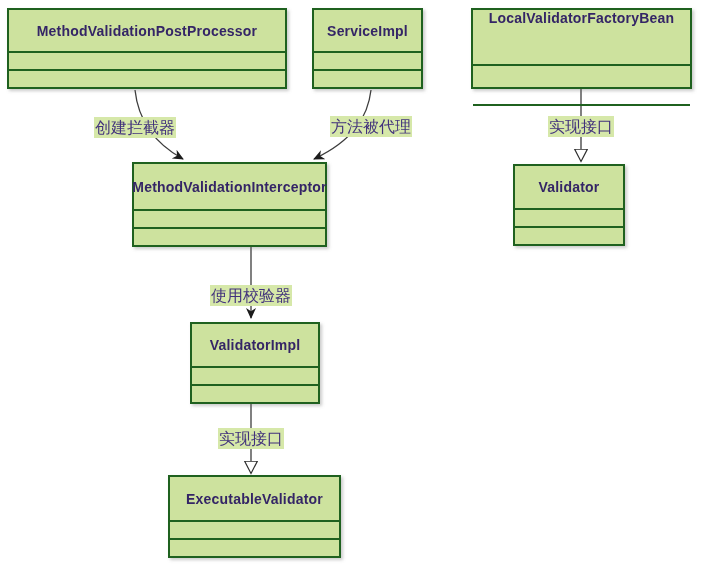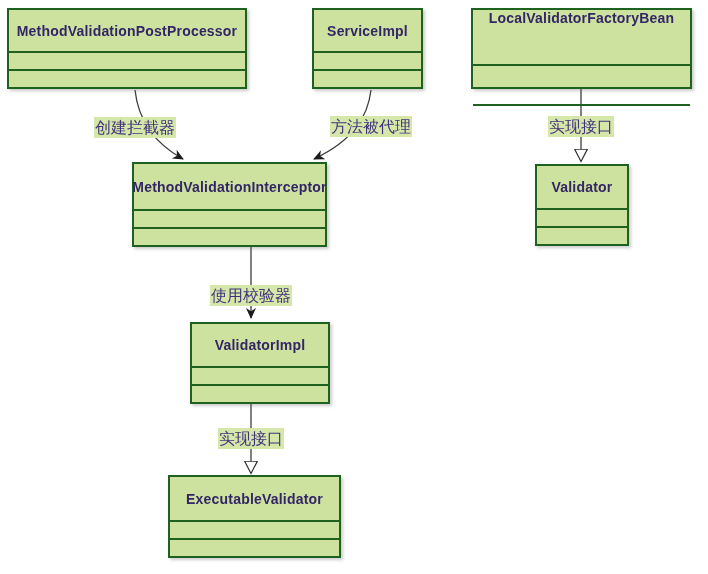--- a/index.html
+++ b/index.html
@@ -55,26 +55,26 @@
     transform: translateX(-50%);
     background: #d6e8a9;
     color: #42327c;
     font-size: 16px;
     line-height: 21px;
     padding: 0 1px;
     white-space: nowrap;
   }
 
   
-  #box-mvpp { left: 7px;   top: 8px;   width: 240px; height: 81px; }
+  #box-mvpp { left: 7px;   top: 8px;   width: 280px; height: 81px; }
   #box-simpl{ left: 312px; top: 8px;   width: 111px; height: 81px; }
   #box-lvfb { left: 471px; top: 8px;   width: 221px; height: 81px; gap: 38px; }
   #box-mvi  { left: 132px; top: 162px; width: 195px; height: 85px; }
-  #box-val  { left: 535px; top: 164px; width: 94px;  height: 82px; }
-  #box-vimpl{ left: 190px; top: 322px; width: 140px; height: 82px; }
+  #box-val  { left: 513px; top: 164px; width: 112px;  height: 82px; }
+  #box-vimpl{ left: 190px; top: 322px; width: 130px; height: 82px; }
   #box-exv  { left: 168px; top: 475px; width: 173px; height: 83px; }
 
   
   #elabel-0 { left: 135px; top: 117px; }
   #elabel-1 { left: 371px; top: 116px; }
   #elabel-2 { left: 581px; top: 116px; }
   #elabel-3 { left: 251px; top: 285px; }
   #elabel-4 { left: 251px; top: 428px; }
 </style>
 </head>

